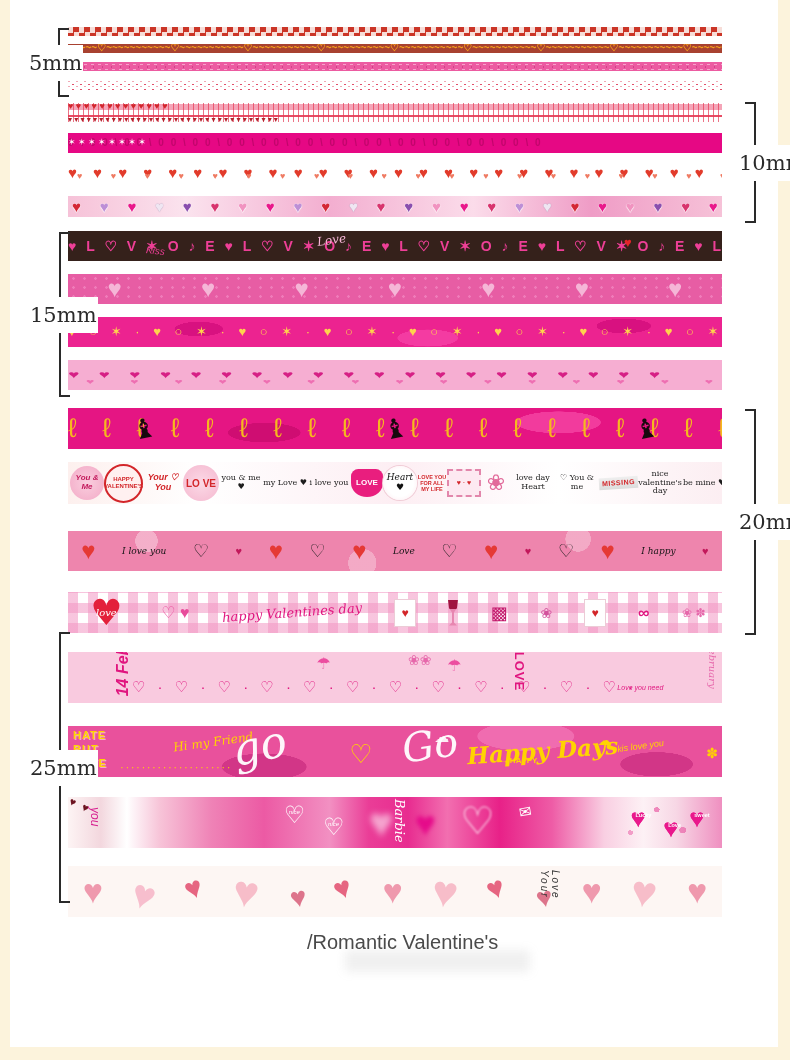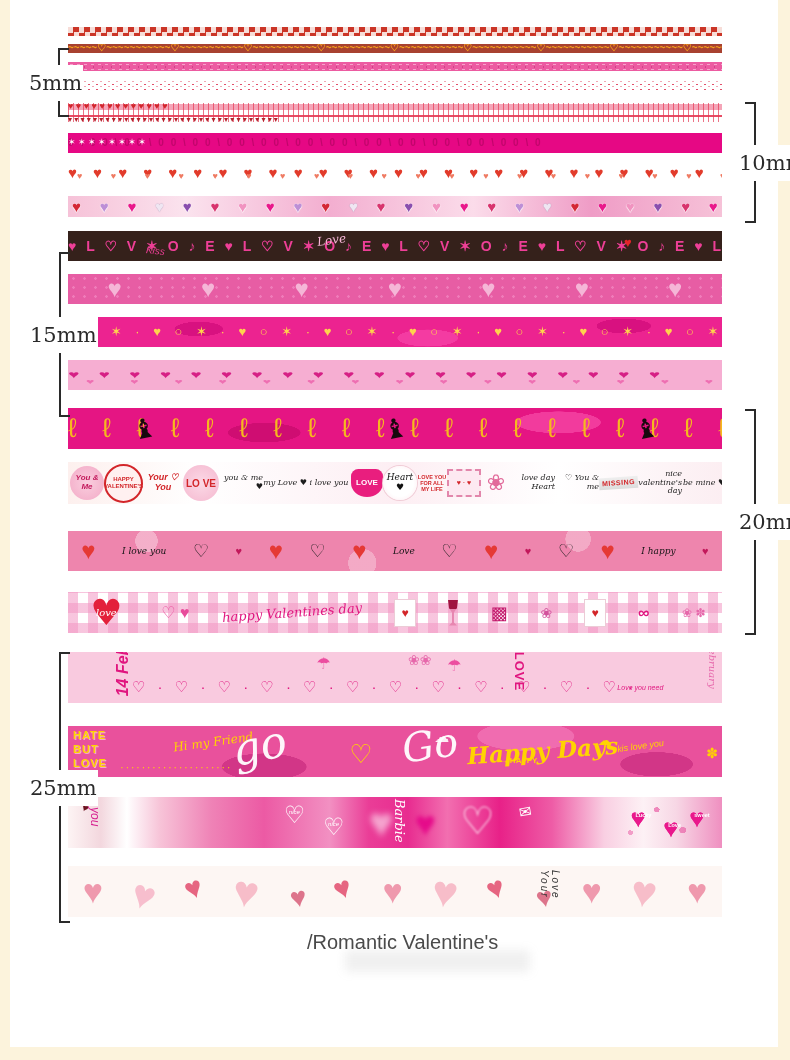--- a/index.html
+++ b/index.html
@@ -62,21 +62,21 @@
   .s13s{top:6px;color:rgba(110,8,64,.55);font-style:italic;font-size:10px;letter-spacing:4px;}
   .silrow{position:absolute;inset:0;display:flex;justify-content:space-between;align-items:center;padding:0 64px;color:#17090d;font-size:27px;}
   .silrow span{transform:rotate(-12deg);}
   .s14{top:462px;height:42px;background:linear-gradient(90deg,#fdf0ee,#ffffff 20%,#fdeef3 50%,#ffffff 75%,#fceef2);}
   .badges{display:flex;align-items:center;justify-content:space-between;height:42px;padding:0 2px;}
   .b{flex:0 0 auto;display:flex;align-items:center;justify-content:center;text-align:center;font-size:6.5px;line-height:1.1;}
   .bc1{width:34px;height:34px;border-radius:50%;background:radial-gradient(#f9cede,#f3a9c6);color:#c2185b;font-style:italic;font-weight:bold;font-size:8px;}
   .bc2{width:35px;height:35px;border-radius:50%;border:2px solid #d3262a;color:#d3262a;font-weight:bold;font-size:6px;background:#fff0f0;}
   .bs1{color:#d3262a;font-style:italic;font-weight:bold;font-size:9px;width:40px;}
   .burst{width:36px;height:36px;border-radius:50%;background:radial-gradient(#fbd9e6,#f5b8cf);color:#d3262a;font-weight:bold;font-size:10px;}
-  .bs2{color:#1d1d1d;font-style:italic;font-family:"DejaVu Serif",serif;font-size:8px;width:44px;text-align:right;}
+  .bs2{color:#1d1d1d;font-family:"DejaVu Serif",serif;font-size:8px;width:44px;}
   .bheart{width:32px;height:28px;background:#e91e7e;border-radius:8px 8px 55% 55%;color:#fff;font-weight:bold;font-size:8px;}
   .bcirc{width:34px;height:34px;border-radius:50%;background:radial-gradient(#ffffff 55%,#fde8ee);box-shadow:0 0 0 1px #f0ccd6;color:#111;font-style:italic;font-family:"DejaVu Serif",serif;font-size:9px;}
   .bred{color:#d3262a;font-weight:bold;font-size:5.5px;width:30px;}
   .bstamp{width:30px;height:24px;border:2px dashed #e286ab;color:#d3262a;font-size:7px;background:#fde9f1;}
   .bwreath{color:#e26a9a;font-size:22px;width:30px;}
   .bred2{color:#d3262a;font-weight:bold;font-size:7px;letter-spacing:.5px;background:linear-gradient(#efefef,#dcdcdc);padding:2px 3px;transform:rotate(-4deg);}
   .s15{top:531px;height:40px;background:#ee85ad;background-image:
     radial-gradient(circle 16px at 12% 25%,rgba(255,255,255,.35) 0 70%,transparent 71%),
     radial-gradient(circle 20px at 45% 80%,rgba(255,255,255,.3) 0 70%,transparent 71%),
     radial-gradient(circle 18px at 78% 20%,rgba(255,255,255,.3) 0 70%,transparent 71%);}
@@ -151,21 +151,21 @@
   .w20{display:flex;justify-content:space-around;align-items:center;height:51px;}
   .w20 span{font-size:34px;color:rgba(228,77,114,.55);margin:0 -4px;}
   .w20 span:nth-child(2n){color:rgba(244,154,180,.6);font-size:40px;transform:rotate(18deg) translateY(4px);}
   .w20 span:nth-child(3n){color:rgba(220,40,80,.7);font-size:30px;transform:rotate(-20deg) translateY(-4px);}
   .w20 span:nth-child(4n){color:rgba(240,120,150,.45);font-size:44px;transform:rotate(8deg);}
   .w20 span:nth-child(5n){color:rgba(200,30,70,.6);font-size:28px;transform:rotate(-10deg) translateY(6px);}
   .vt20{position:absolute;left:72%;top:4px;color:#333;font-size:10px;letter-spacing:2px;writing-mode:vertical-rl;font-style:italic;}
 
   
   .brk{position:absolute;width:9px;border:2px solid #2a2a2a;}
-  .brk.left{border-right:none;margin-top:20px;}
+  .brk.left{border-right:none;}
   .brk.right{border-left:none;}
   .brk .lbl{position:absolute;top:50%;transform:translateY(-50%);font-family:"DejaVu Serif",serif;font-size:21px;color:#2a2a2a;background:#fff;padding:6px 1px;white-space:nowrap;}
   .brk.left .lbl{left:-32px;}
   .brk.right .lbl{left:-7px;}
   #brk5{left:48px;top:28px;height:65px;}
   #brk10{left:735px;top:102px;height:117px;}
   #brk15{left:49px;top:232px;height:161px;}
   #brk20{left:735px;top:409px;height:222px;}
   #brk25{left:49px;top:632px;height:267px;}
 

